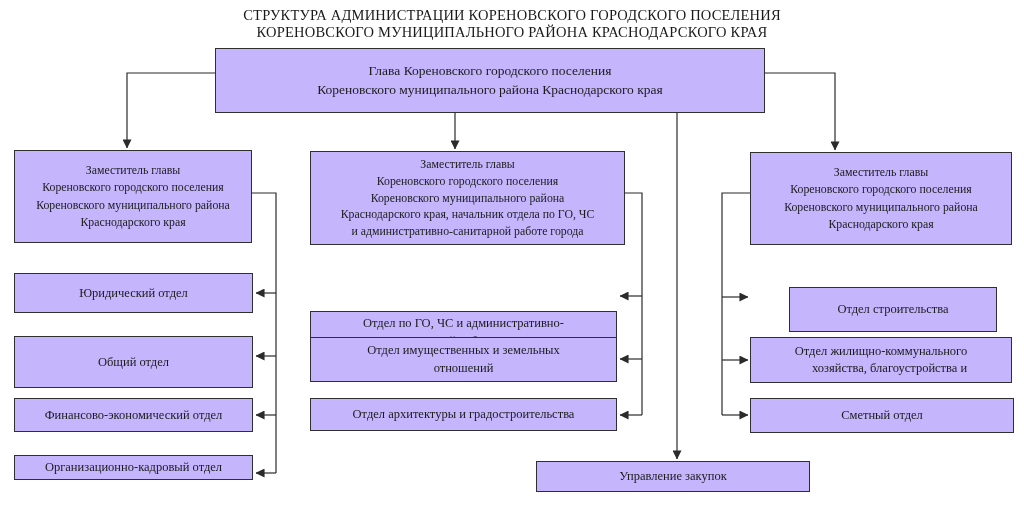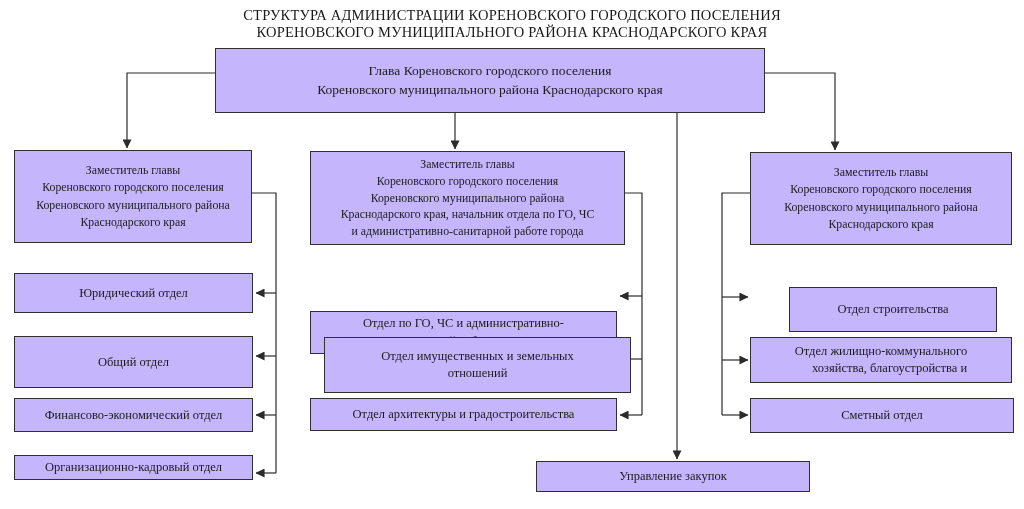--- a/index.html
+++ b/index.html
@@ -31,21 +31,21 @@
   }
   #head{left:215px;top:48px;width:550px;height:65px;font-size:13.5px;line-height:1.35;border-width:1.5px;}
   #deputy-left{left:14px;top:150px;width:238px;height:93px;font-size:11.8px;line-height:1.45;}
   #deputy-middle{left:310px;top:151px;width:315px;height:94px;font-size:11.8px;line-height:1.42;}
   #deputy-right{left:750px;top:152px;width:262px;height:93px;font-size:11.8px;line-height:1.45;}
   #left-unit-1{left:14px;top:273px;width:239px;height:40px;}
   #left-unit-2{left:14px;top:336px;width:239px;height:52px;}
   #left-unit-3{left:14px;top:398px;width:239px;height:34px;}
   #left-unit-4{left:14px;top:455px;width:239px;height:25px;}
   #middle-unit-1{left:310px;top:275px;width:307px;height:43px;line-height:1.4;margin-top:36px;}
-  #middle-unit-2{left:324px;top:337px;width:307px;height:56px;line-height:1.4;}
+  #middle-unit-2{left:310px;top:337px;width:307px;height:45px;line-height:1.4;}
   #middle-unit-3{left:310px;top:398px;width:307px;height:33px;}
   #right-unit-1{left:750px;top:287px;width:208px;height:45px;margin-left:39px;}
   #right-unit-2{left:750px;top:337px;width:262px;height:46px;line-height:1.4;text-align:right;}
   #right-unit-3{left:750px;top:398px;width:264px;height:35px;}
   #procurement{left:536px;top:461px;width:274px;height:31px;}
   .connectors{
     position:absolute;left:0;top:0;width:1024px;height:509px;
     pointer-events:none;
   }
 </style>

